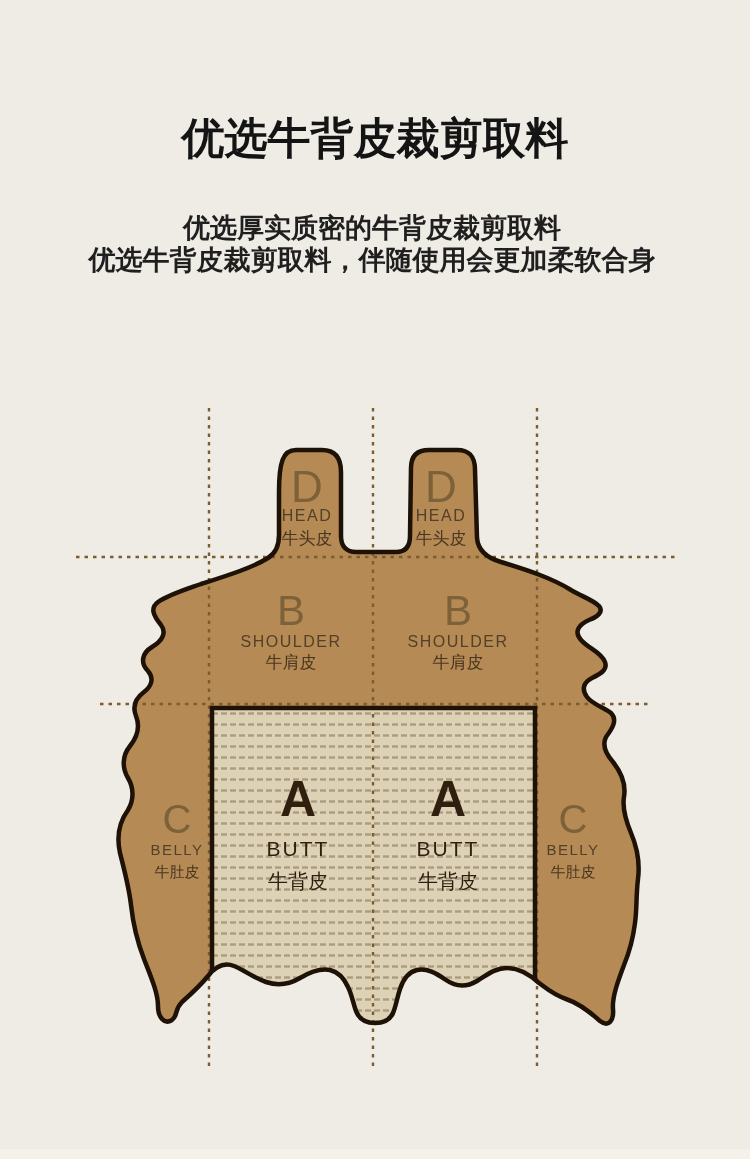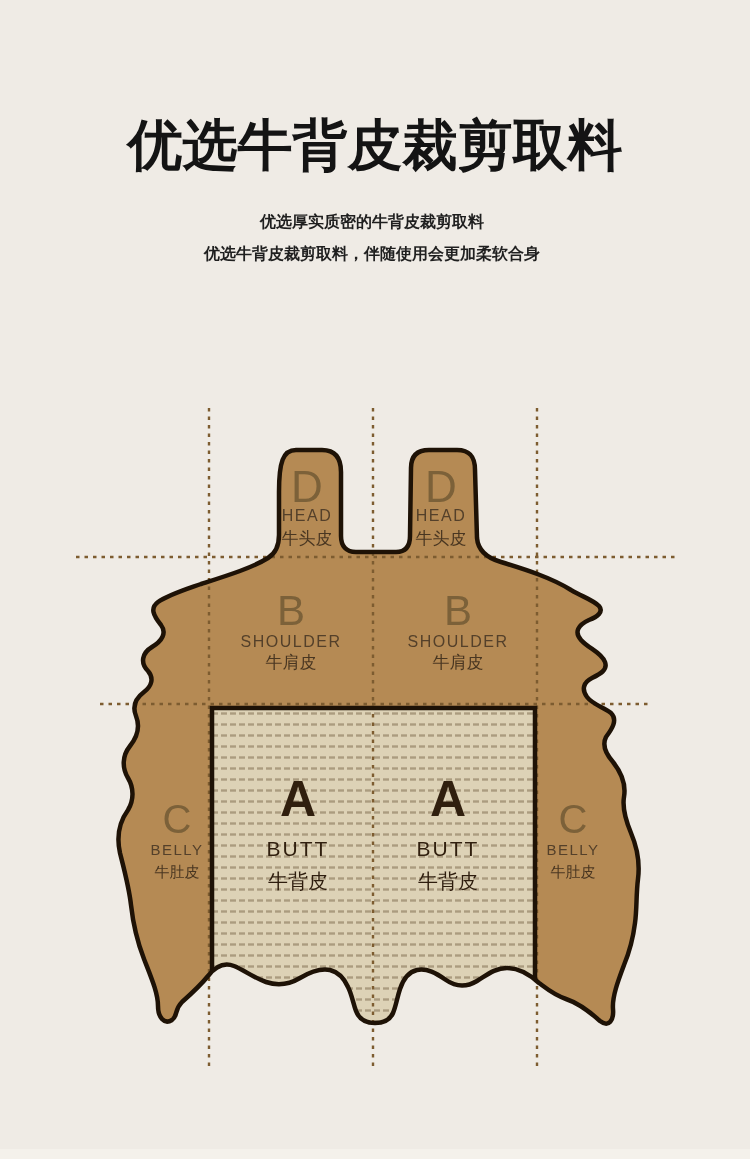--- a/index.html
+++ b/index.html
@@ -5,26 +5,26 @@
   html,body{margin:0;padding:0;}
   body{
     width:750px;height:1159px;
     background:#efebe5;
     font-family:"Liberation Sans","DejaVu Sans",sans-serif;
     position:relative;overflow:hidden;
   }
   .page{position:absolute;inset:0;}
   .title{
     position:absolute;top:114px;left:0;width:750px;
-    text-align:center;font-size:55px;font-weight:bold;
+    text-align:center;font-size:43px;font-weight:bold;
     color:#141414;letter-spacing:0px;line-height:1.15;margin:0;
   }
   .subtitle{
     position:absolute;left:0;width:744px;text-align:center;
-    font-size:16px;font-weight:600;color:#1f1f1f;margin:0;line-height:1.2;
+    font-size:27px;font-weight:600;color:#1f1f1f;margin:0;line-height:1.2;
   }
   .subtitle.line1{top:212px;}
   .subtitle.line2{top:244px;}
   .diagram-wrap{position:absolute;top:390px;left:0;width:750px;height:769px;}
   svg text{font-family:"Liberation Sans","DejaVu Sans",sans-serif;}
   .sec-letter{fill:#7c6139;}
   .sec-en{fill:#54402a;letter-spacing:1.5px;}
   .sec-cn{fill:#493621;}
   .butt-letter{fill:#301f0e;font-weight:bold;}
   .butt-en{fill:#301f0e;letter-spacing:2px;}

